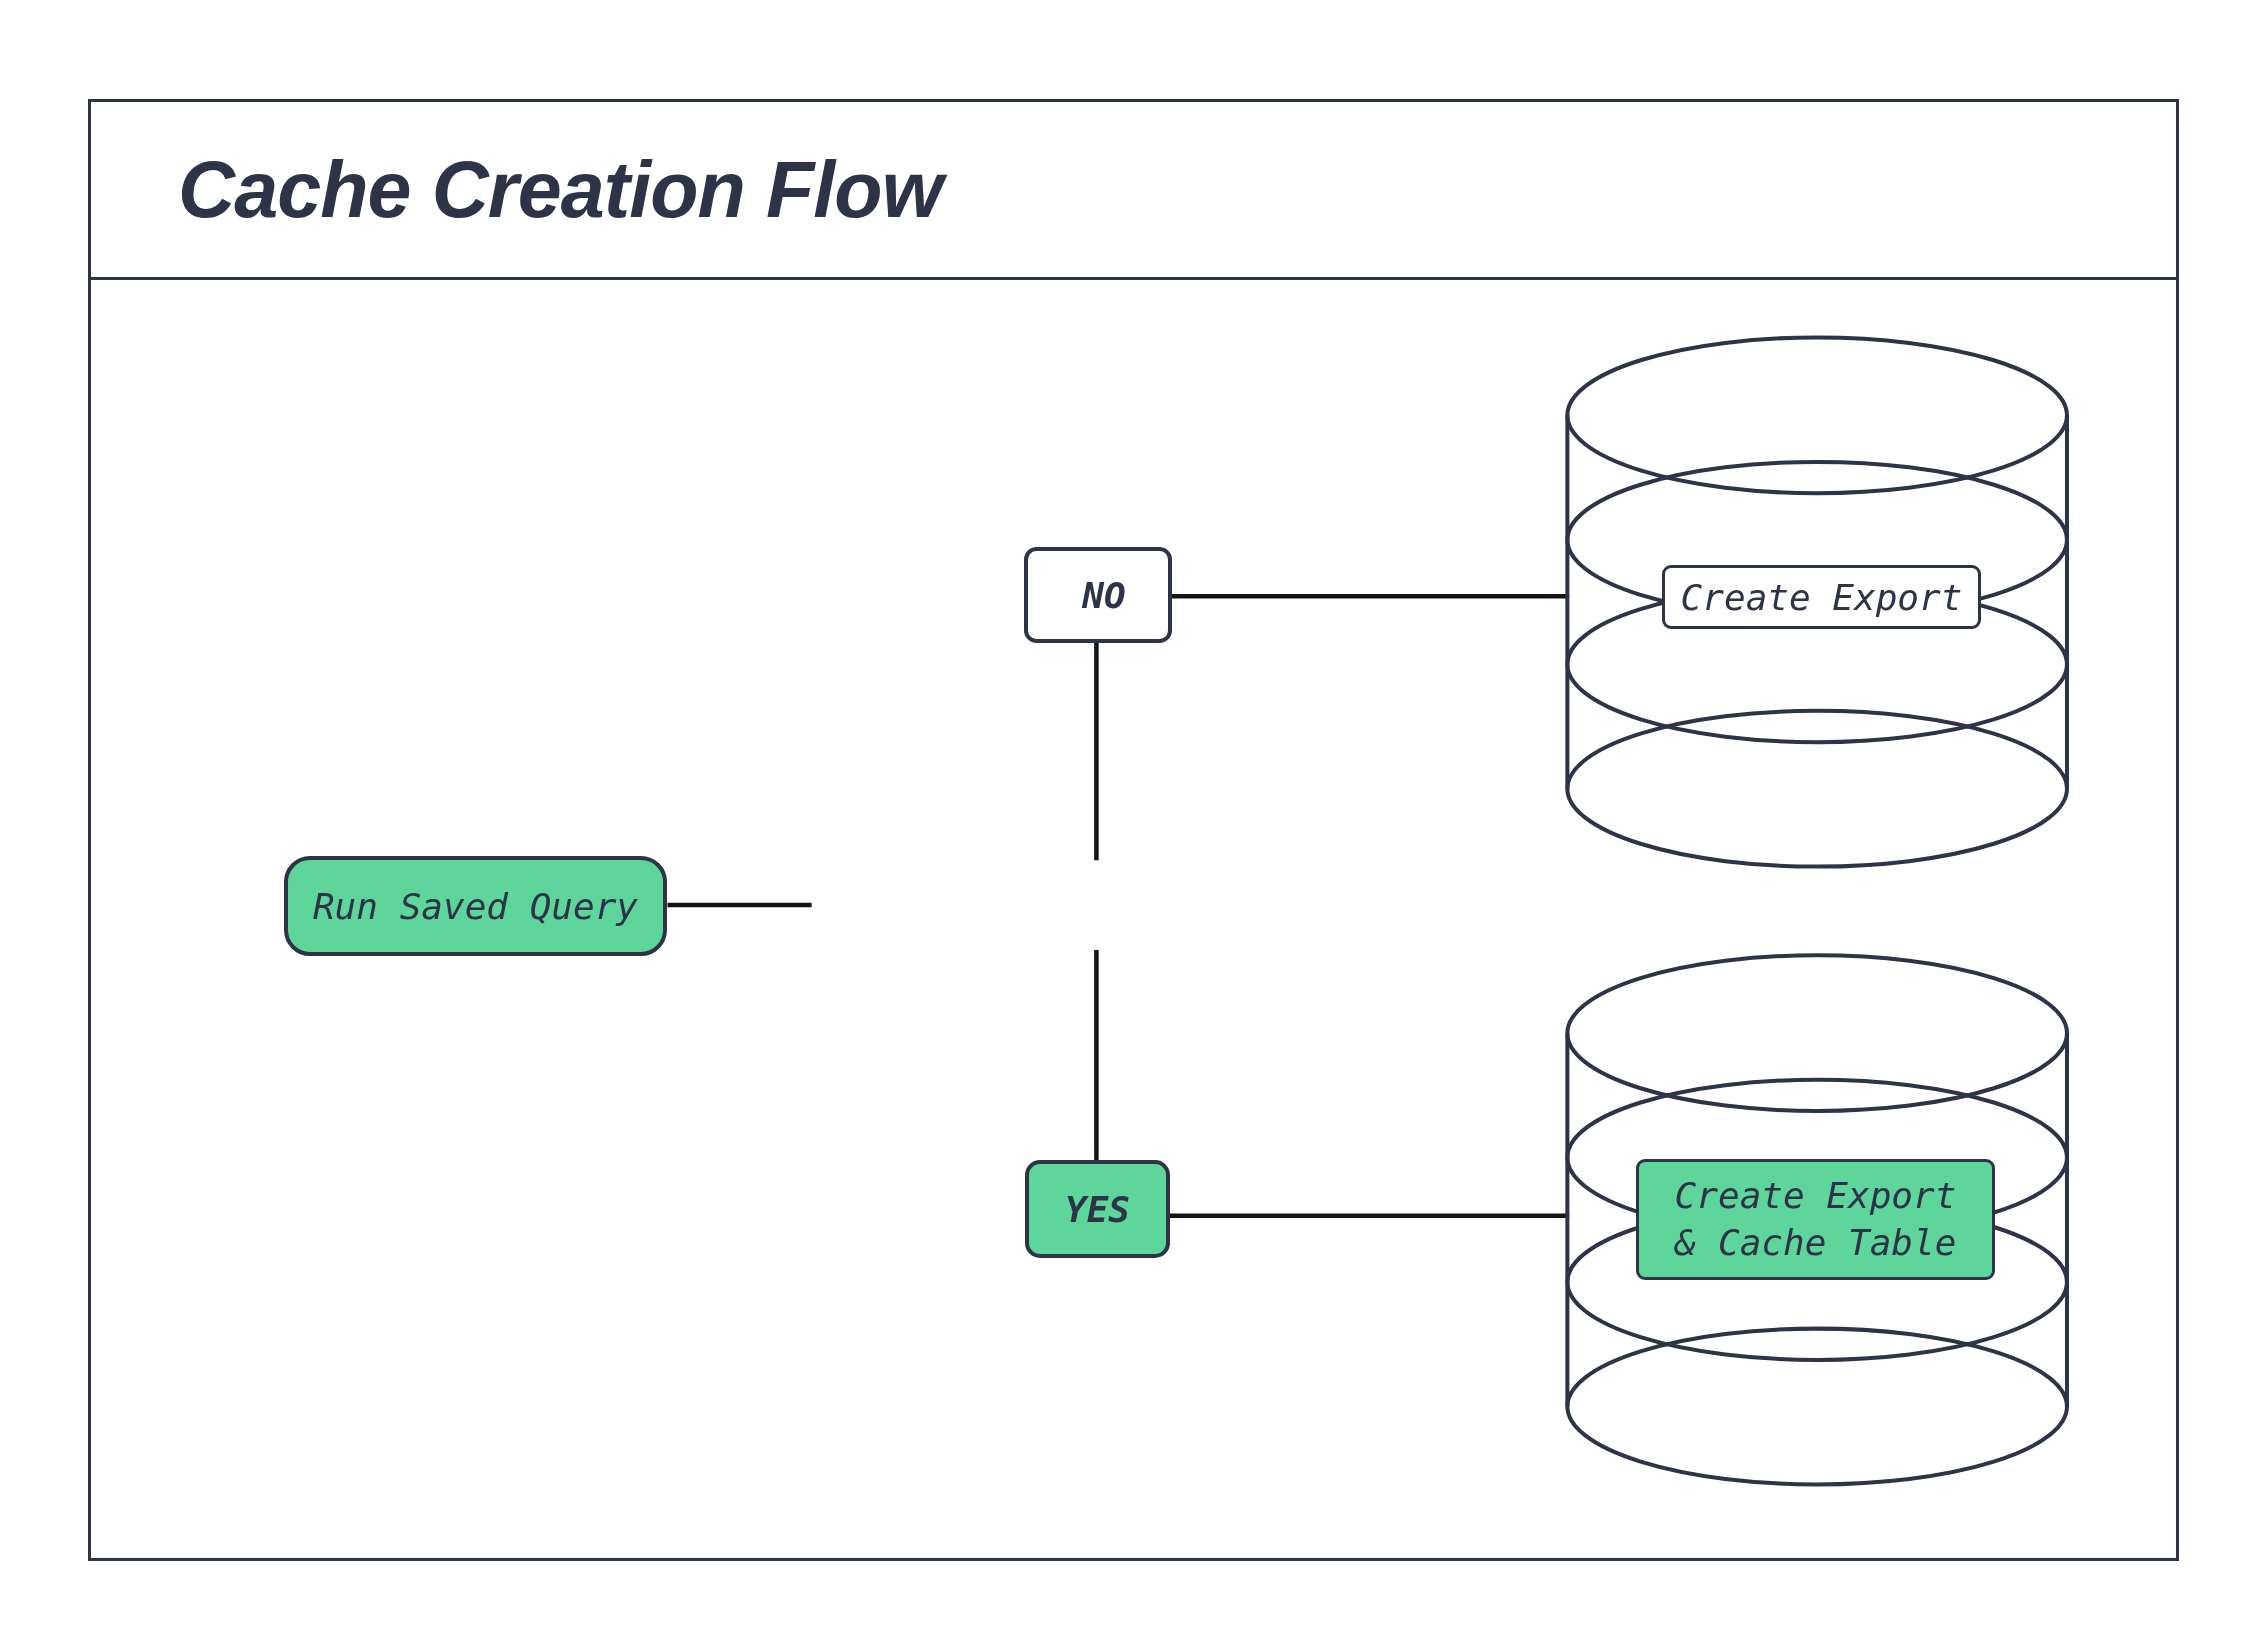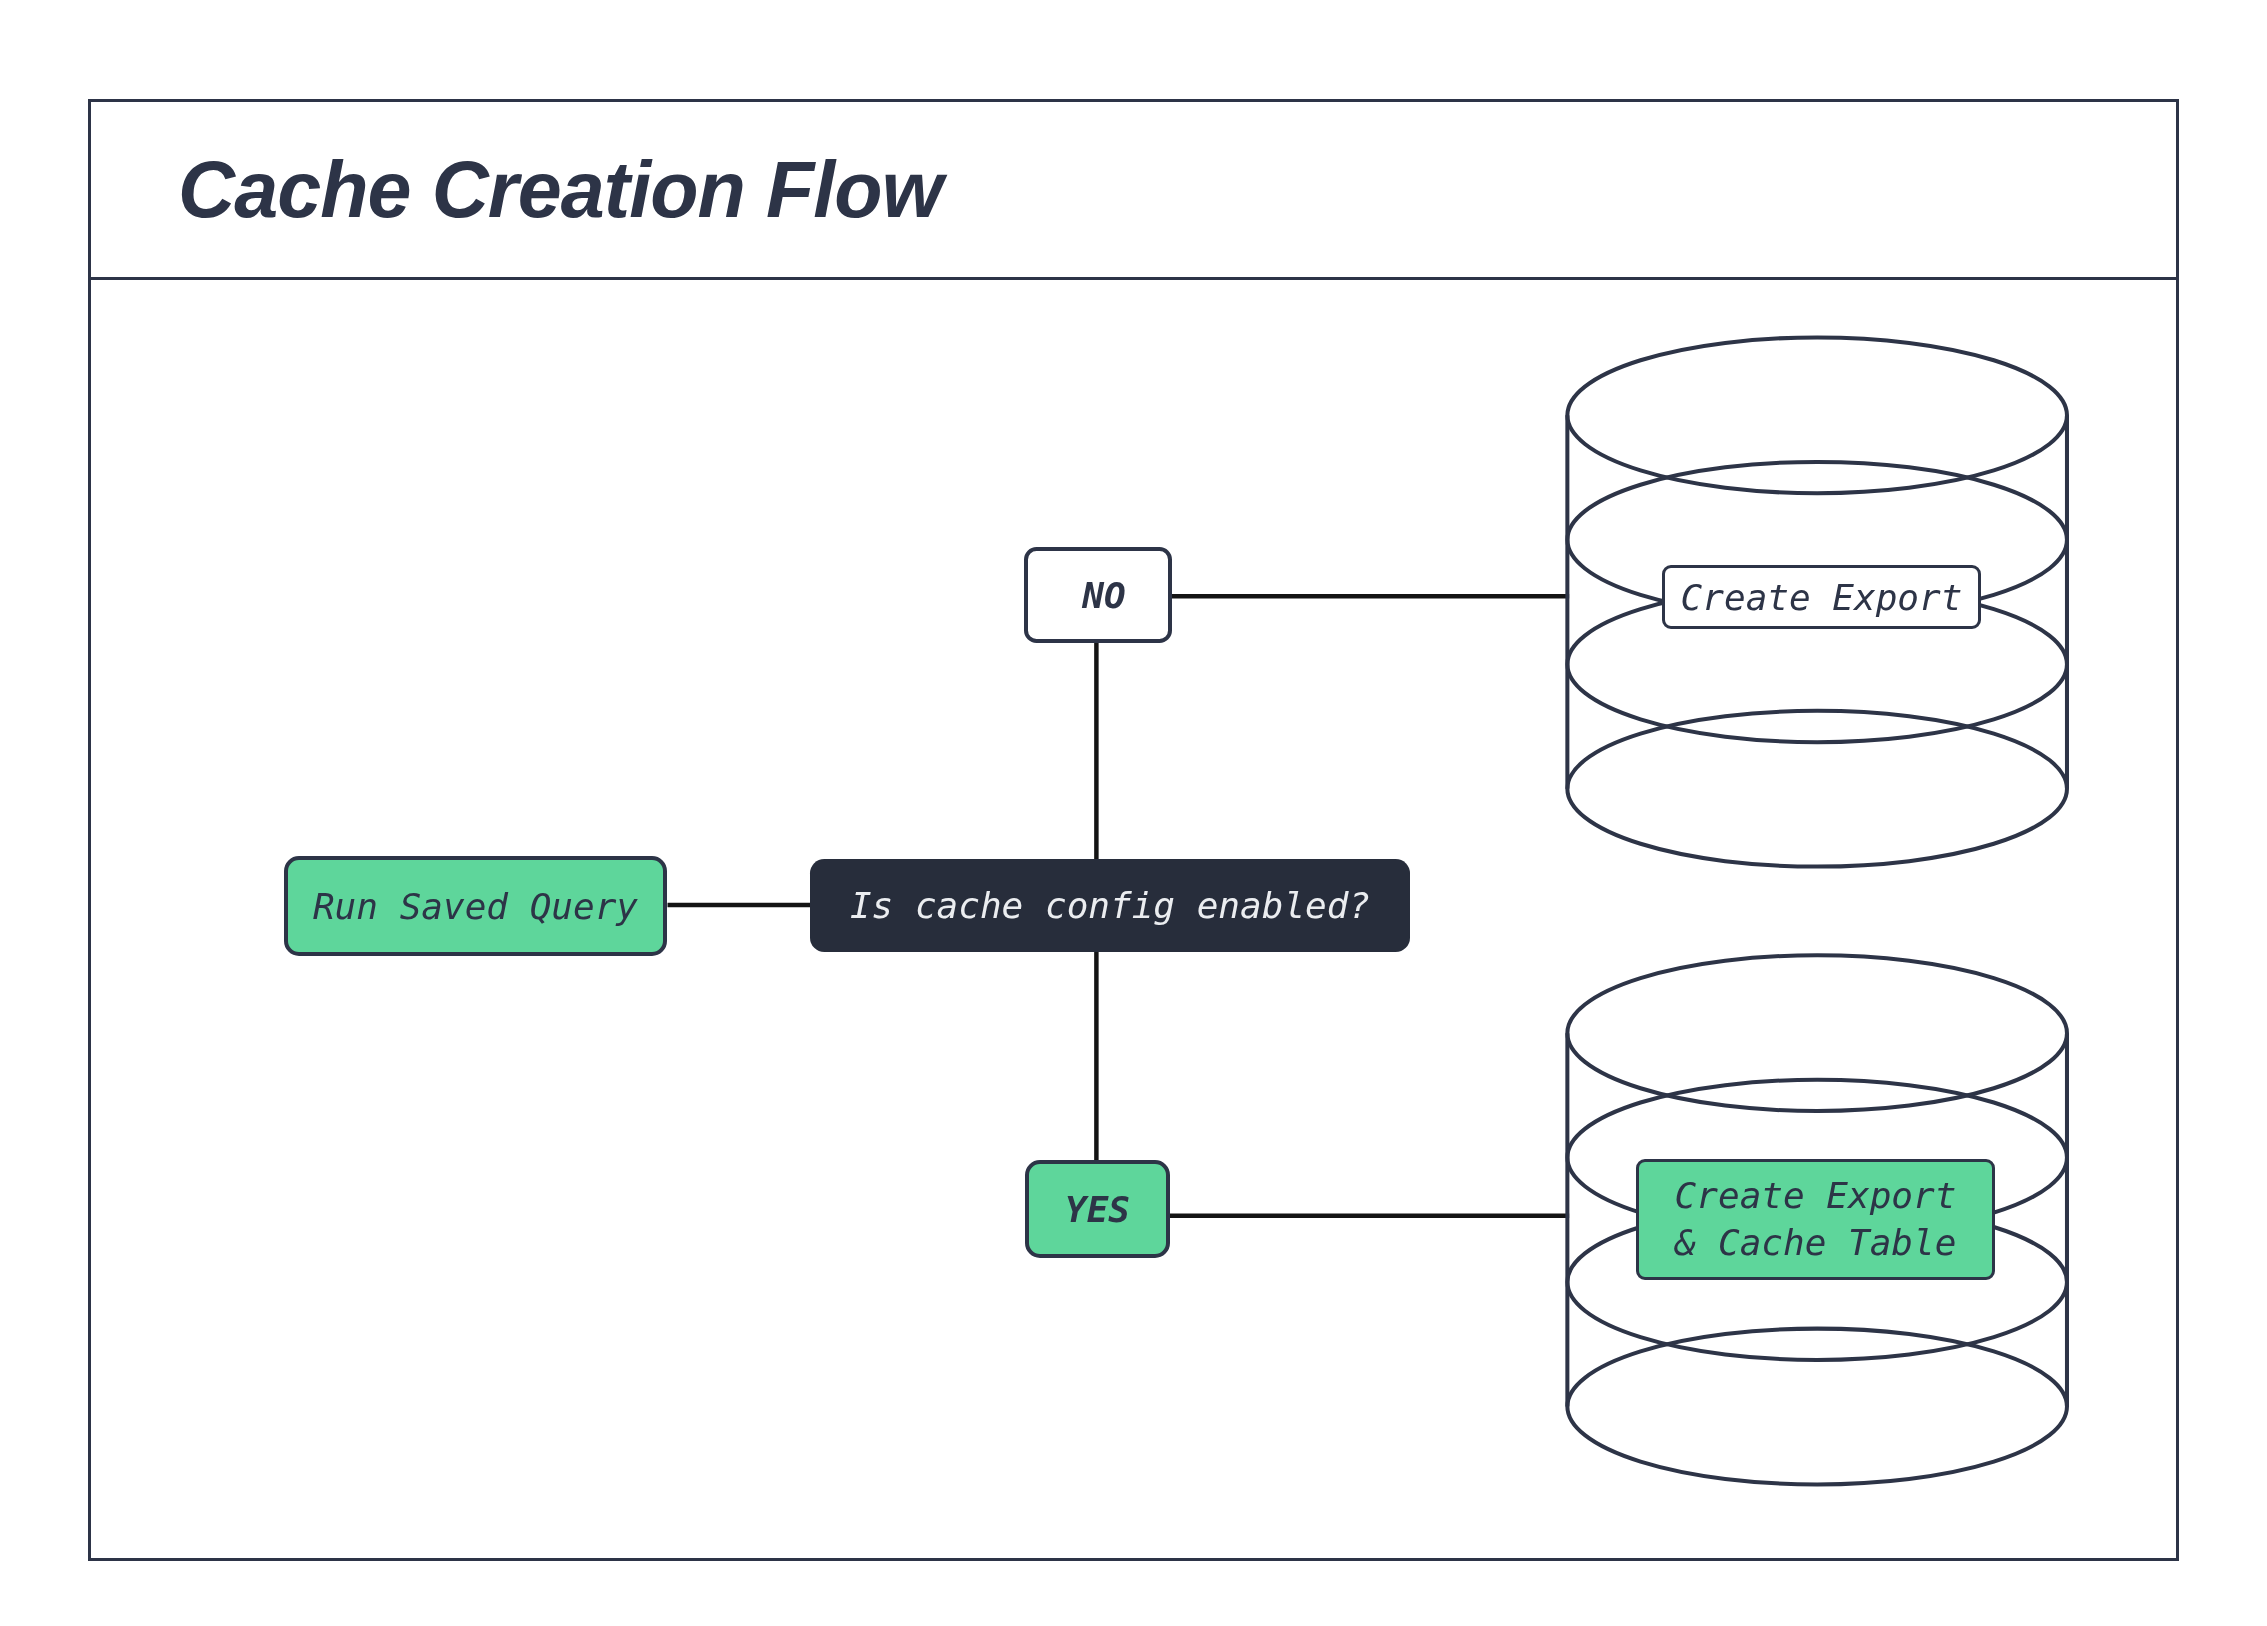--- a/index.html
+++ b/index.html
@@ -56,21 +56,21 @@
     font-family: "DejaVu Sans Mono", monospace;
     font-size: 36px;
     color: var(--ink);
     text-align: center;
     z-index: 2;
   }
   .node-run {
     left: 284px; top: 840px; width: 383px; height: 100px;
     background: var(--accent-green);
     border: 4.5px solid var(--ink);
-    border-radius: 15px;
+    border-radius: 26px;
   }
   .node-question {
     left: 810px; top: 843px; width: 600px; height: 93px;
     background: var(--question-bg);
     color: var(--question-text);
     border-radius: 14.3px;
   }
   .node-no {
     left: 1024px; top: 531px; width: 148px; height: 96px;
     background: #ffffff;
@@ -134,21 +134,20 @@
       <line class="db-stroke" x1="2308" y1="1136" x2="2308" y2="1553"></line>
       <ellipse class="db-stroke" cx="2029" cy="1553" rx="279" ry="87"></ellipse>
       <ellipse class="db-stroke" cx="2029" cy="1414" rx="279" ry="87"></ellipse>
       <ellipse class="db-stroke" cx="2029" cy="1275" rx="279" ry="87"></ellipse>
       <ellipse class="db-stroke" cx="2029" cy="1136" rx="279" ry="87"></ellipse>
     </g>
   </svg>
 
   <div class="node node-run">Run Saved Query</div>
 
-  <div class="node node-question">Is cache config enabled?</div>
 
   <div class="node node-no">NO</div>
 
   <div class="node node-yes">YES</div>
 
   <div class="node node-export">Create Export</div>
 
   <div class="node node-export-cache">
     <span>Create Export</span>
     <span>&amp; Cache Table</span>

